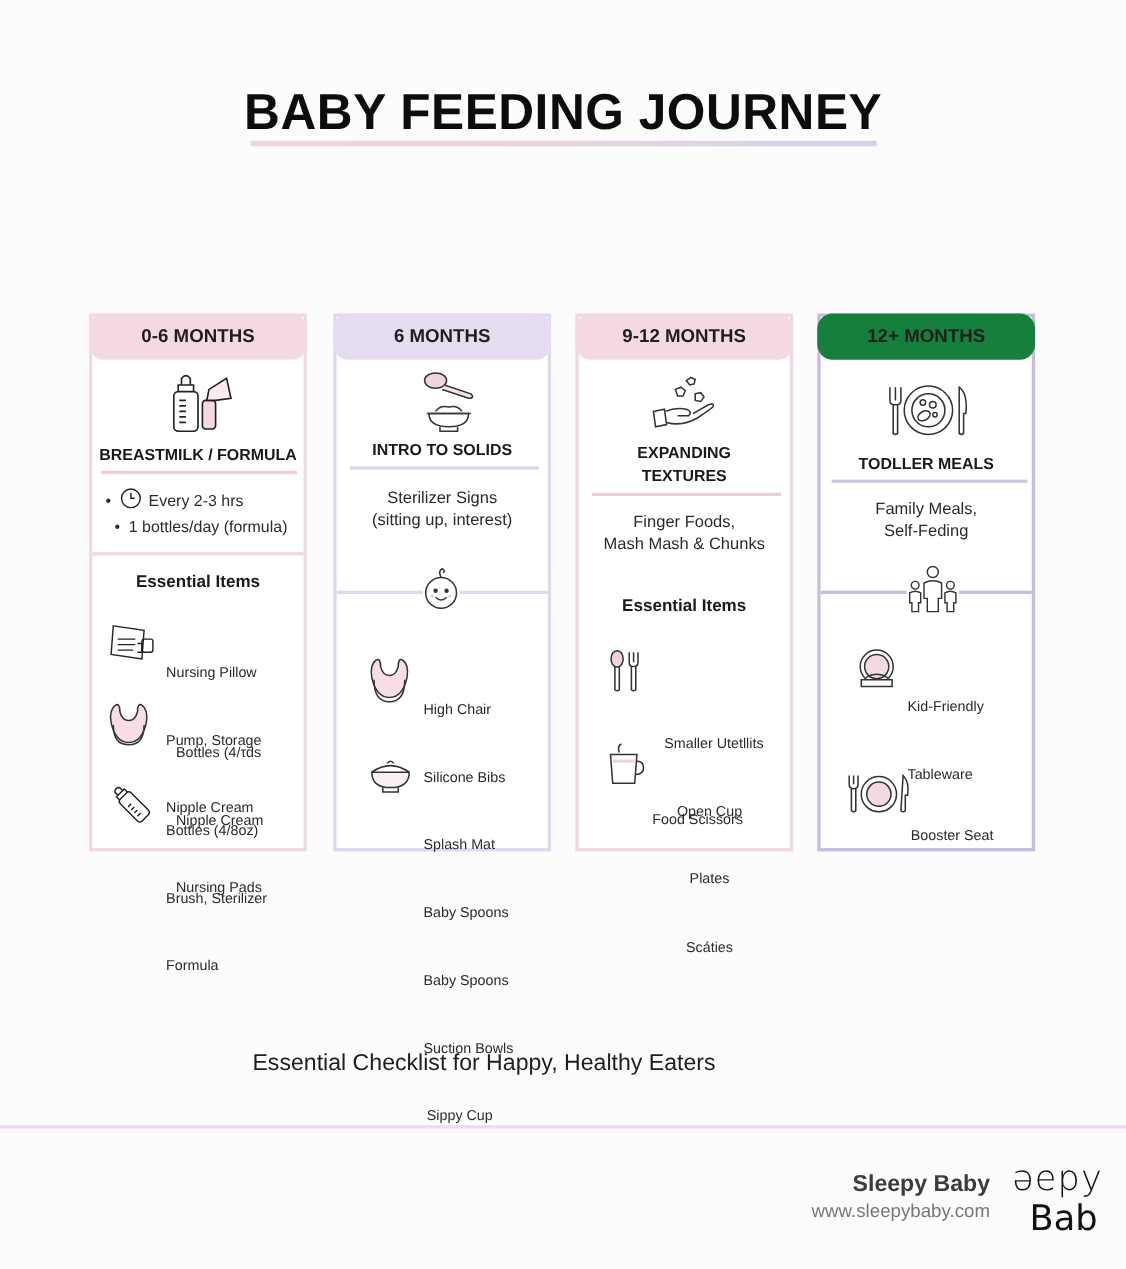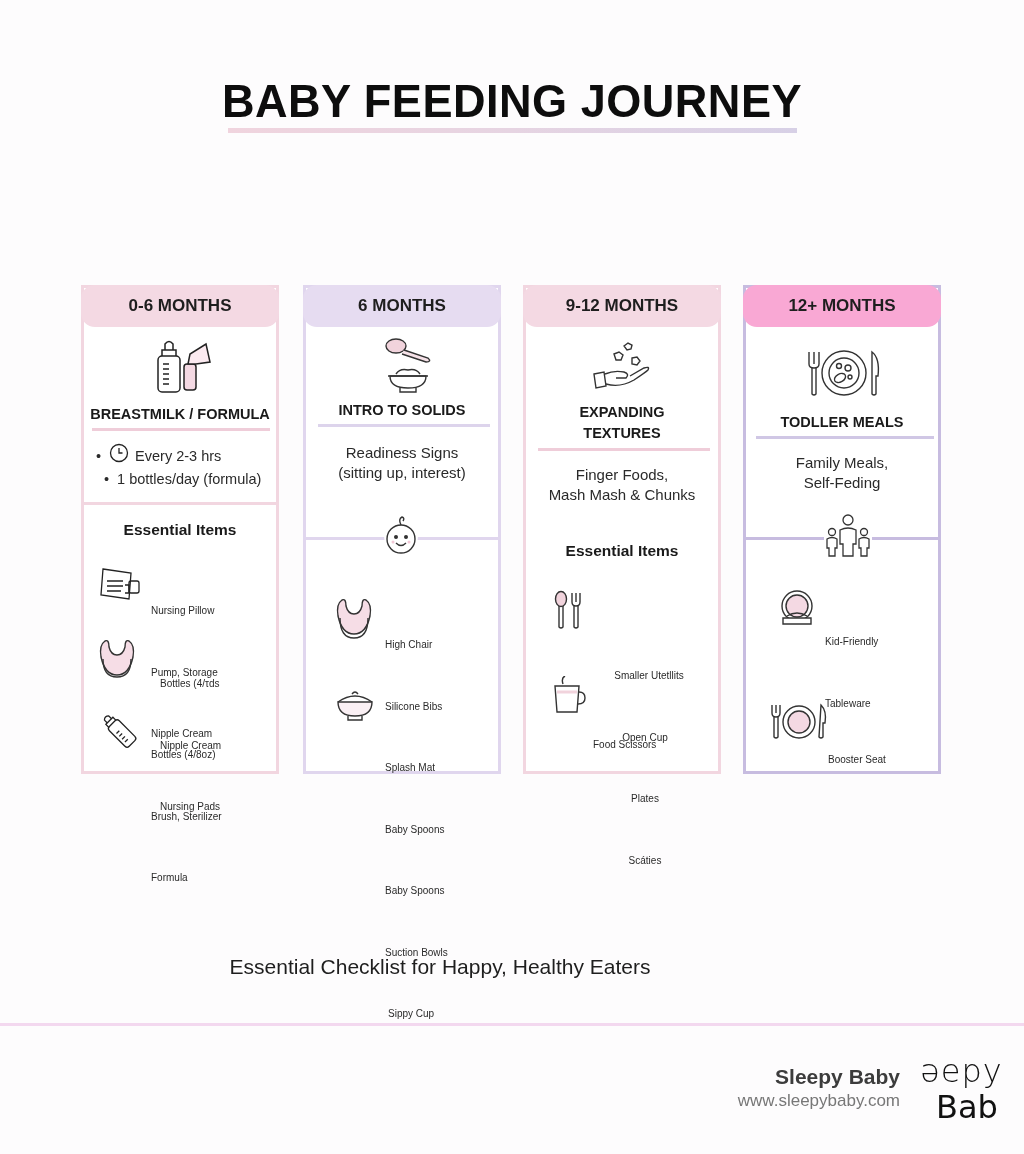--- a/index.html
+++ b/index.html
@@ -11,37 +11,37 @@
   .title-underline { position: absolute; left: 228px; top: 128px; width: 569px; height: 5px;
     background: linear-gradient(90deg, #f0d4de 0%, #e6d4e2 50%, #d7d0e6 100%); }
 
   .card { position: absolute; top: 285px; width: 198px; height: 489px; background: #ffffff; border: 3px solid; }
   .card.pink { border-color: #f2d6e0; }
   .card.lav { border-color: #e0d6ee; }
   .card.lav2 { border-color: #c7bce0; }
   .card-header { position: absolute; left: -3px; top: -3px; width: 198px; height: 42px; display: flex; align-items: center; justify-content: center; font-weight: 700; font-size: 17px; color: #1e1e1e; border-radius: 14px; }
   .pink .card-header { background: #f4d9e3; }
   .lav .card-header { background: #e6dcf1; }
-  .lav2 .card-header { background: #f9a8d4; }
+  .lav2 .card-header { background: #15803d; }
 
   .divider { position: absolute; left: 0; width: 192px; height: 3px; }
   .pink .divider { background: #f2d6e0; }
   .lav .divider { background: #e0d6ee; }
   .lav2 .divider { background: #c7bce0; }
   .subline { position: absolute; height: 3px; }
   .pink .subline { background: #efcdd9; }
   .lav .subline { background: #ddd4ec; }
   .lav2 .subline { background: #d0c7e5; }
 
   .abs { position: absolute; }
   .icon svg { display: block; }
   .stage-title { position: absolute; left: 0; width: 192px; text-align: center; font-weight: 700; font-size: 14.5px; line-height: 21px; color: #1a1a1a; }
   .desc { position: absolute; left: 0; width: 192px; text-align: center; font-size: 15px; line-height: 20px; color: #2a2a2a; }
   .ess-title { position: absolute; left: 0; width: 192px; text-align: center; font-weight: 700; font-size: 15.5px; color: #1a1a1a; }
-  .items { position: absolute; font-size: 10px; line-height: 20.5px; color: #2a2a2a; white-space: pre; }
+  .items { position: absolute; font-size: 13px; line-height: 20.5px; color: #2a2a2a; white-space: pre; }
   .items div { white-space: nowrap; }
   .bullets { position: absolute; font-size: 14.5px; line-height: 21px; color: #2a2a2a; }
   .bullet-row { display: flex; align-items: center; white-space: nowrap; }
 
   .tagline { position: absolute; left: 0; top: 955px; width: 880px; text-align: center; font-size: 21px; color: #1e1e1e; }
   .footer-line { position: absolute; left: 0; top: 1023px; width: 1024px; height: 3px; background: #f3d8ef; }
   .brand-name { position: absolute; right: 124px; top: 1065px; font-weight: 700; font-size: 21px; color: #3c3c3c; text-align: right; }
   .brand-url { position: absolute; right: 124px; top: 1091px; font-size: 17px; color: #777; text-align: right; }
   .logo { position: absolute; left: 920px; top: 1052px; width: 104px; height: 75px; overflow: hidden; }
   .logo-top { position: absolute; left: 0; top: 0; font-size: 32px; font-weight: 300; color: #111; letter-spacing: 1px; font-family: "DejaVu Sans", sans-serif; }
@@ -144,21 +144,21 @@
       <path d="M8 38 Q8 50 26 50 Q44 50 44 38 Z" fill="#fff"></path>
       <path d="M6 38 H46"></path>
       <path d="M14 36 Q18 30 26 32 Q34 30 38 36"></path>
       <path d="M18 50 V54 H34 V50"></path>
     </svg>
   </div>
   <div class="stage-title" style="top:112px;">INTRO TO SOLIDS</div>
   <div class="subline" style="left:12px; top:136px; width:172px;"></div>
 
   <div class="desc" style="top:155px;">
-    <div>Readiness Signs</div>
+    <div>Sterilizer Signs</div>
     <div>(sitting up, interest)</div>
   </div>
 
   <div class="divider" style="top:249px;"></div>
   <div class="abs icon" style="left:78px; top:225px; background:#fff; border-radius:50%;">
     <svg width="34" height="44" viewBox="0 0 34 44" fill="none" stroke="#333" stroke-width="1.4">
       <circle cx="17" cy="26" r="14" fill="#fff"></circle>
       <path d="M17 12 Q14 6 18 4 Q21 5 19 8"></path>
       <circle cx="12" cy="24" r="1.3" fill="#333"></circle>
       <circle cx="22" cy="24" r="1.3" fill="#333"></circle>

